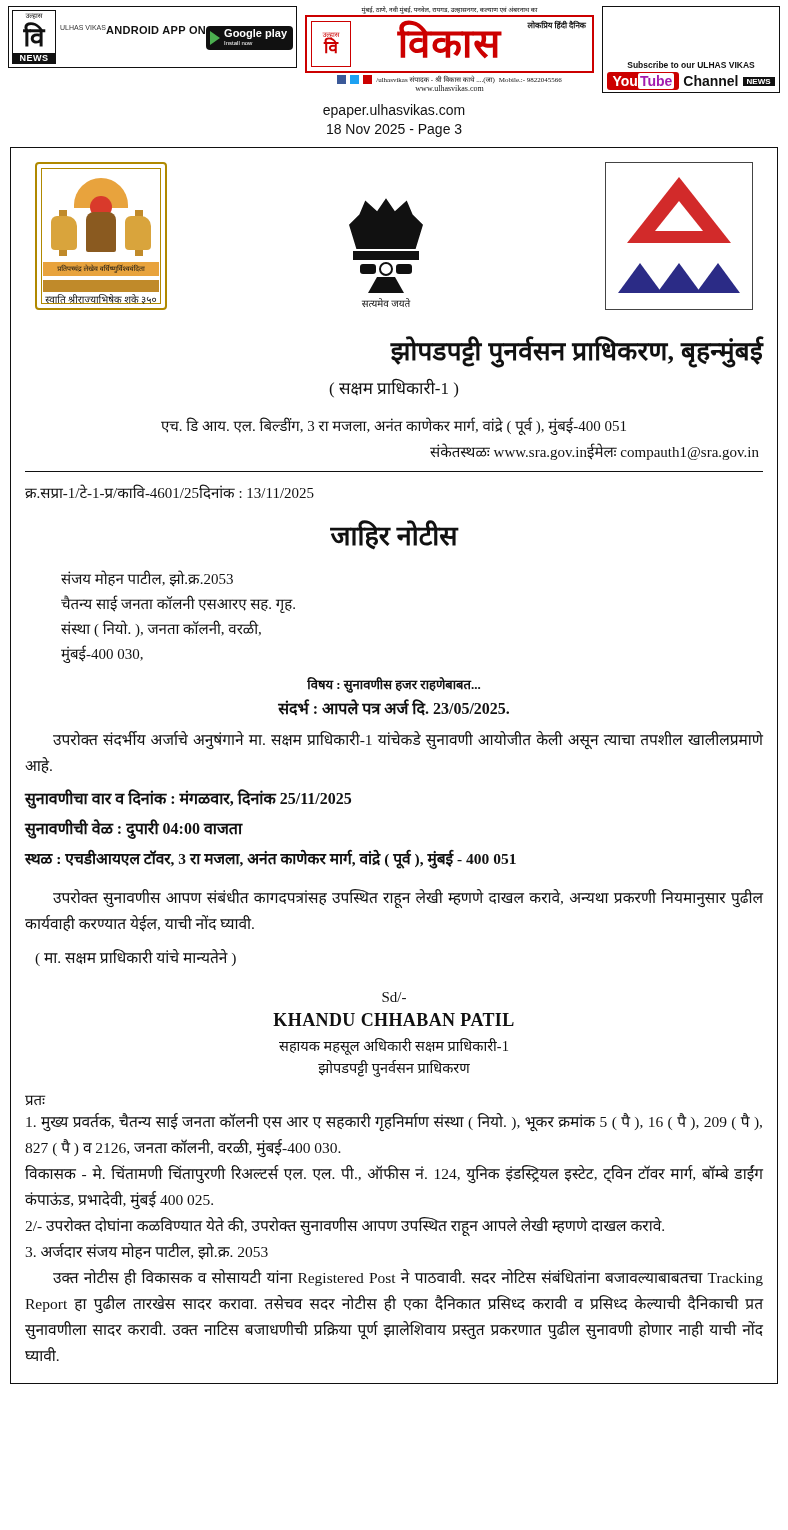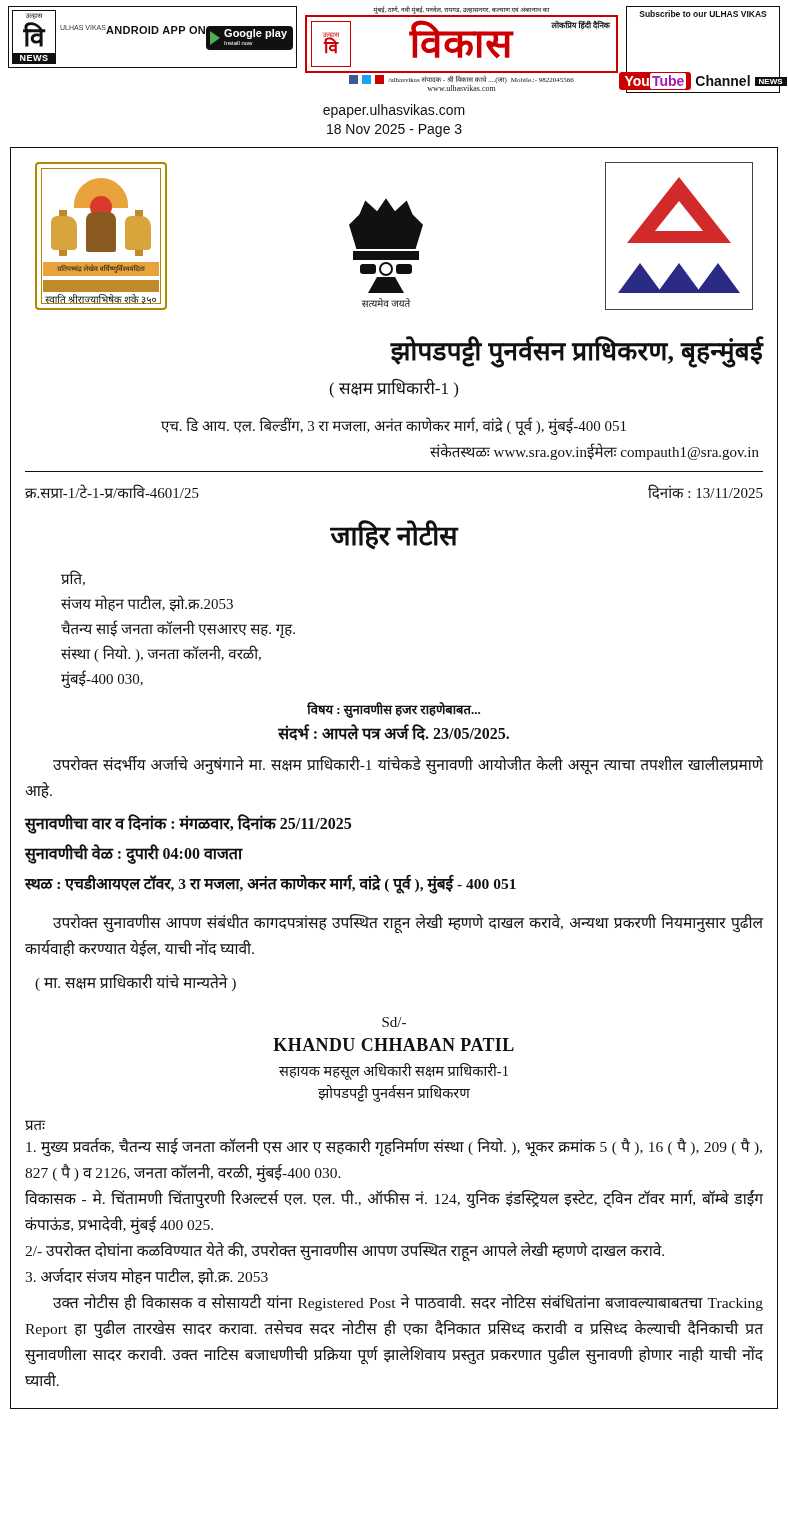--- a/index.html
+++ b/index.html
@@ -95,22 +95,22 @@
     display:flex; align-items:center; justify-content:center; gap:4px;
     font-size:7px; padding-top:2px; color:#111;
   }
   .mh-strip .sq { width:9px; height:9px; display:inline-block; }
   .sq.fb { background:#3b5998; }
   .sq.tw { background:#1da1f2; }
   .sq.yt { background:#c00; }
   .mh-url { font-size:8px; text-align:center; color:#111; }
 
   .mh-right {
-    border: 1px solid #111; width: 154px; padding:2px;
-    display:flex; flex-direction:column; gap:2px; align-items:center; justify-content:space-between;
+    border: 1px solid #111; width: 178px; padding:2px;
+    display:flex; flex-direction:column; gap:2px; align-items:center; justify-content:flex-end;
   }
   .sub-line { font-family:"Liberation Sans", sans-serif; font-size:8.5px; font-weight:bold; }
   .yt-row { display:flex; align-items:center; gap:4px; }
   .yt-badge {
     background:#c00; color:#fff; font-family:"Liberation Sans", sans-serif;
     font-weight:bold; font-size:14px; padding:1px 5px; border-radius:3px;
   }
   .yt-badge .tube { background:#fff; color:#a21caf; padding:0 2px; border-radius:2px; }
   .yt-channel { font-family:"Liberation Sans", sans-serif; font-weight:bold; font-size:14px; }
   .yt-news {
@@ -189,21 +189,21 @@
   .sralogo .b1 { left:12px; } .sralogo .b2 { left:50%; transform:translateX(-50%); } .sralogo .b3 { right:12px; }
 
   .org-title {
     text-align:right; font-size: 26px; font-weight: bold; margin-top: 20px; letter-spacing:.3px;
   }
   .org-sub { text-align:center; font-size: 17px; margin-top: 8px; }
   .org-addr { text-align:center; font-size: 15px; margin-top: 16px; }
   .org-contact { display:flex; justify-content:flex-end; font-size:15px; margin-top: 6px; padding: 0 4px; }
   .hr { border-top:1px solid #111; margin: 10px 0 0 0; }
 
-  .ref-row { display:flex; justify-content:space-between; font-size:15px; margin-top:10px; }
+  .ref-row { display:flex; justify-content:flex-start; font-size:15px; margin-top:10px; }
   .notice-heading { text-align:center; font-size: 27px; font-weight:bold; margin: 14px 0 14px 0; }
 
   .addr-block { font-size:15px; line-height: 25px; padding-left: 36px; }
   .subject { text-align:center; font-size:13px; font-weight:bold; margin-top: 8px; }
   .reference { text-align:center; font-size:16px; font-weight:bold; margin-top: 4px; }
 
   .para { font-size:15.5px; line-height:26px; text-align:justify; margin-top:8px; text-indent: 28px; }
   .para.noindent { text-indent:0; }
   .bold-line { font-size:16px; font-weight:bold; margin-top:8px; }
   .bold-line.small { font-size:15.5px; }
@@ -345,21 +345,20 @@
     <div class="hr"></div>
 
     <div class="ref-row">
       <div>क्र.सप्रा-1/टे-1-प्र/कावि-4601/25</div>
       <div>दिनांक : 13/11/2025</div>
     </div>
 
     <div class="notice-heading">जाहिर नोटीस</div>
 
     <div class="addr-block">
-      <div>प्रति,</div>
       <div>संजय मोहन पाटील, झो.क्र.2053</div>
       <div>चैतन्य साई जनता कॉलनी एसआरए सह. गृह.</div>
       <div>संस्था ( नियो. ), जनता कॉलनी, वरळी,</div>
       <div>मुंबई-400 030,</div>
     </div>
 
     <div class="subject">विषय : सुनावणीस हजर राहणेबाबत...</div>
     <div class="reference">संदर्भ : आपले पत्र अर्ज दि. 23/05/2025.</div>
 
     <div class="para">उपरोक्त संदर्भीय अर्जाचे अनुषंगाने मा. सक्षम प्राधिकारी-1 यांचेकडे सुनावणी आयोजीत केली असून त्याचा तपशील खालीलप्रमाणे आहे.</div>

